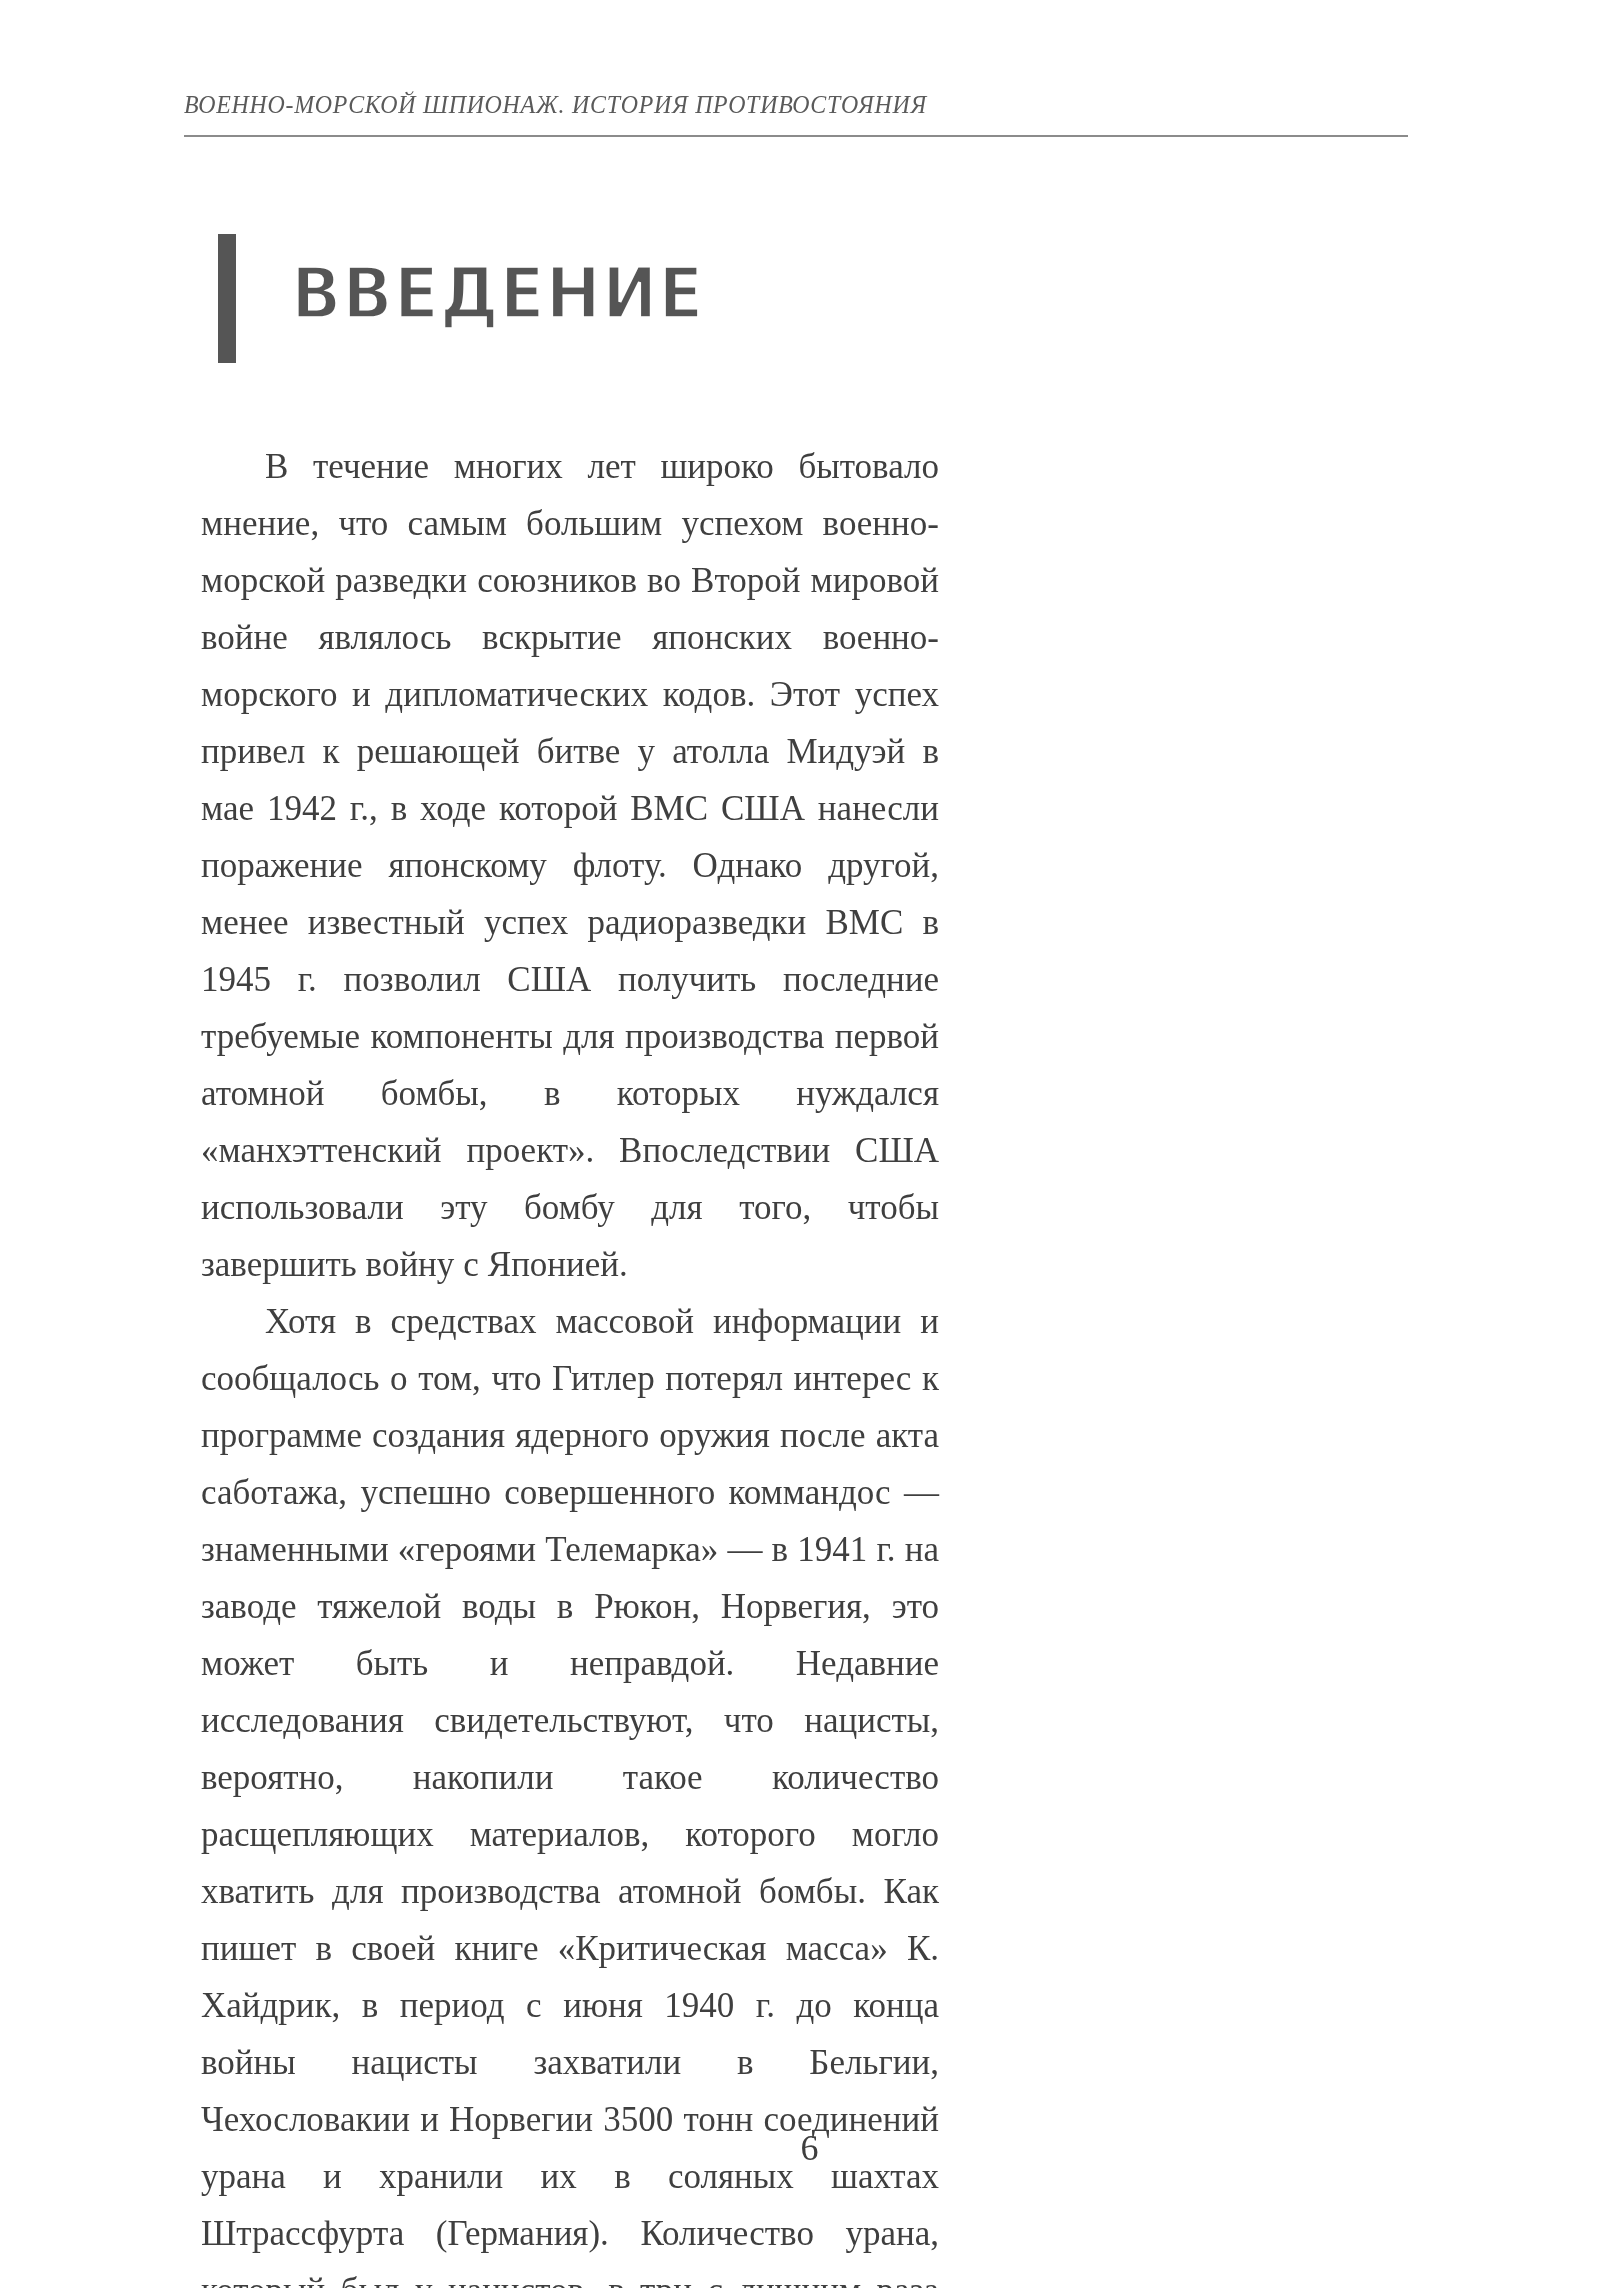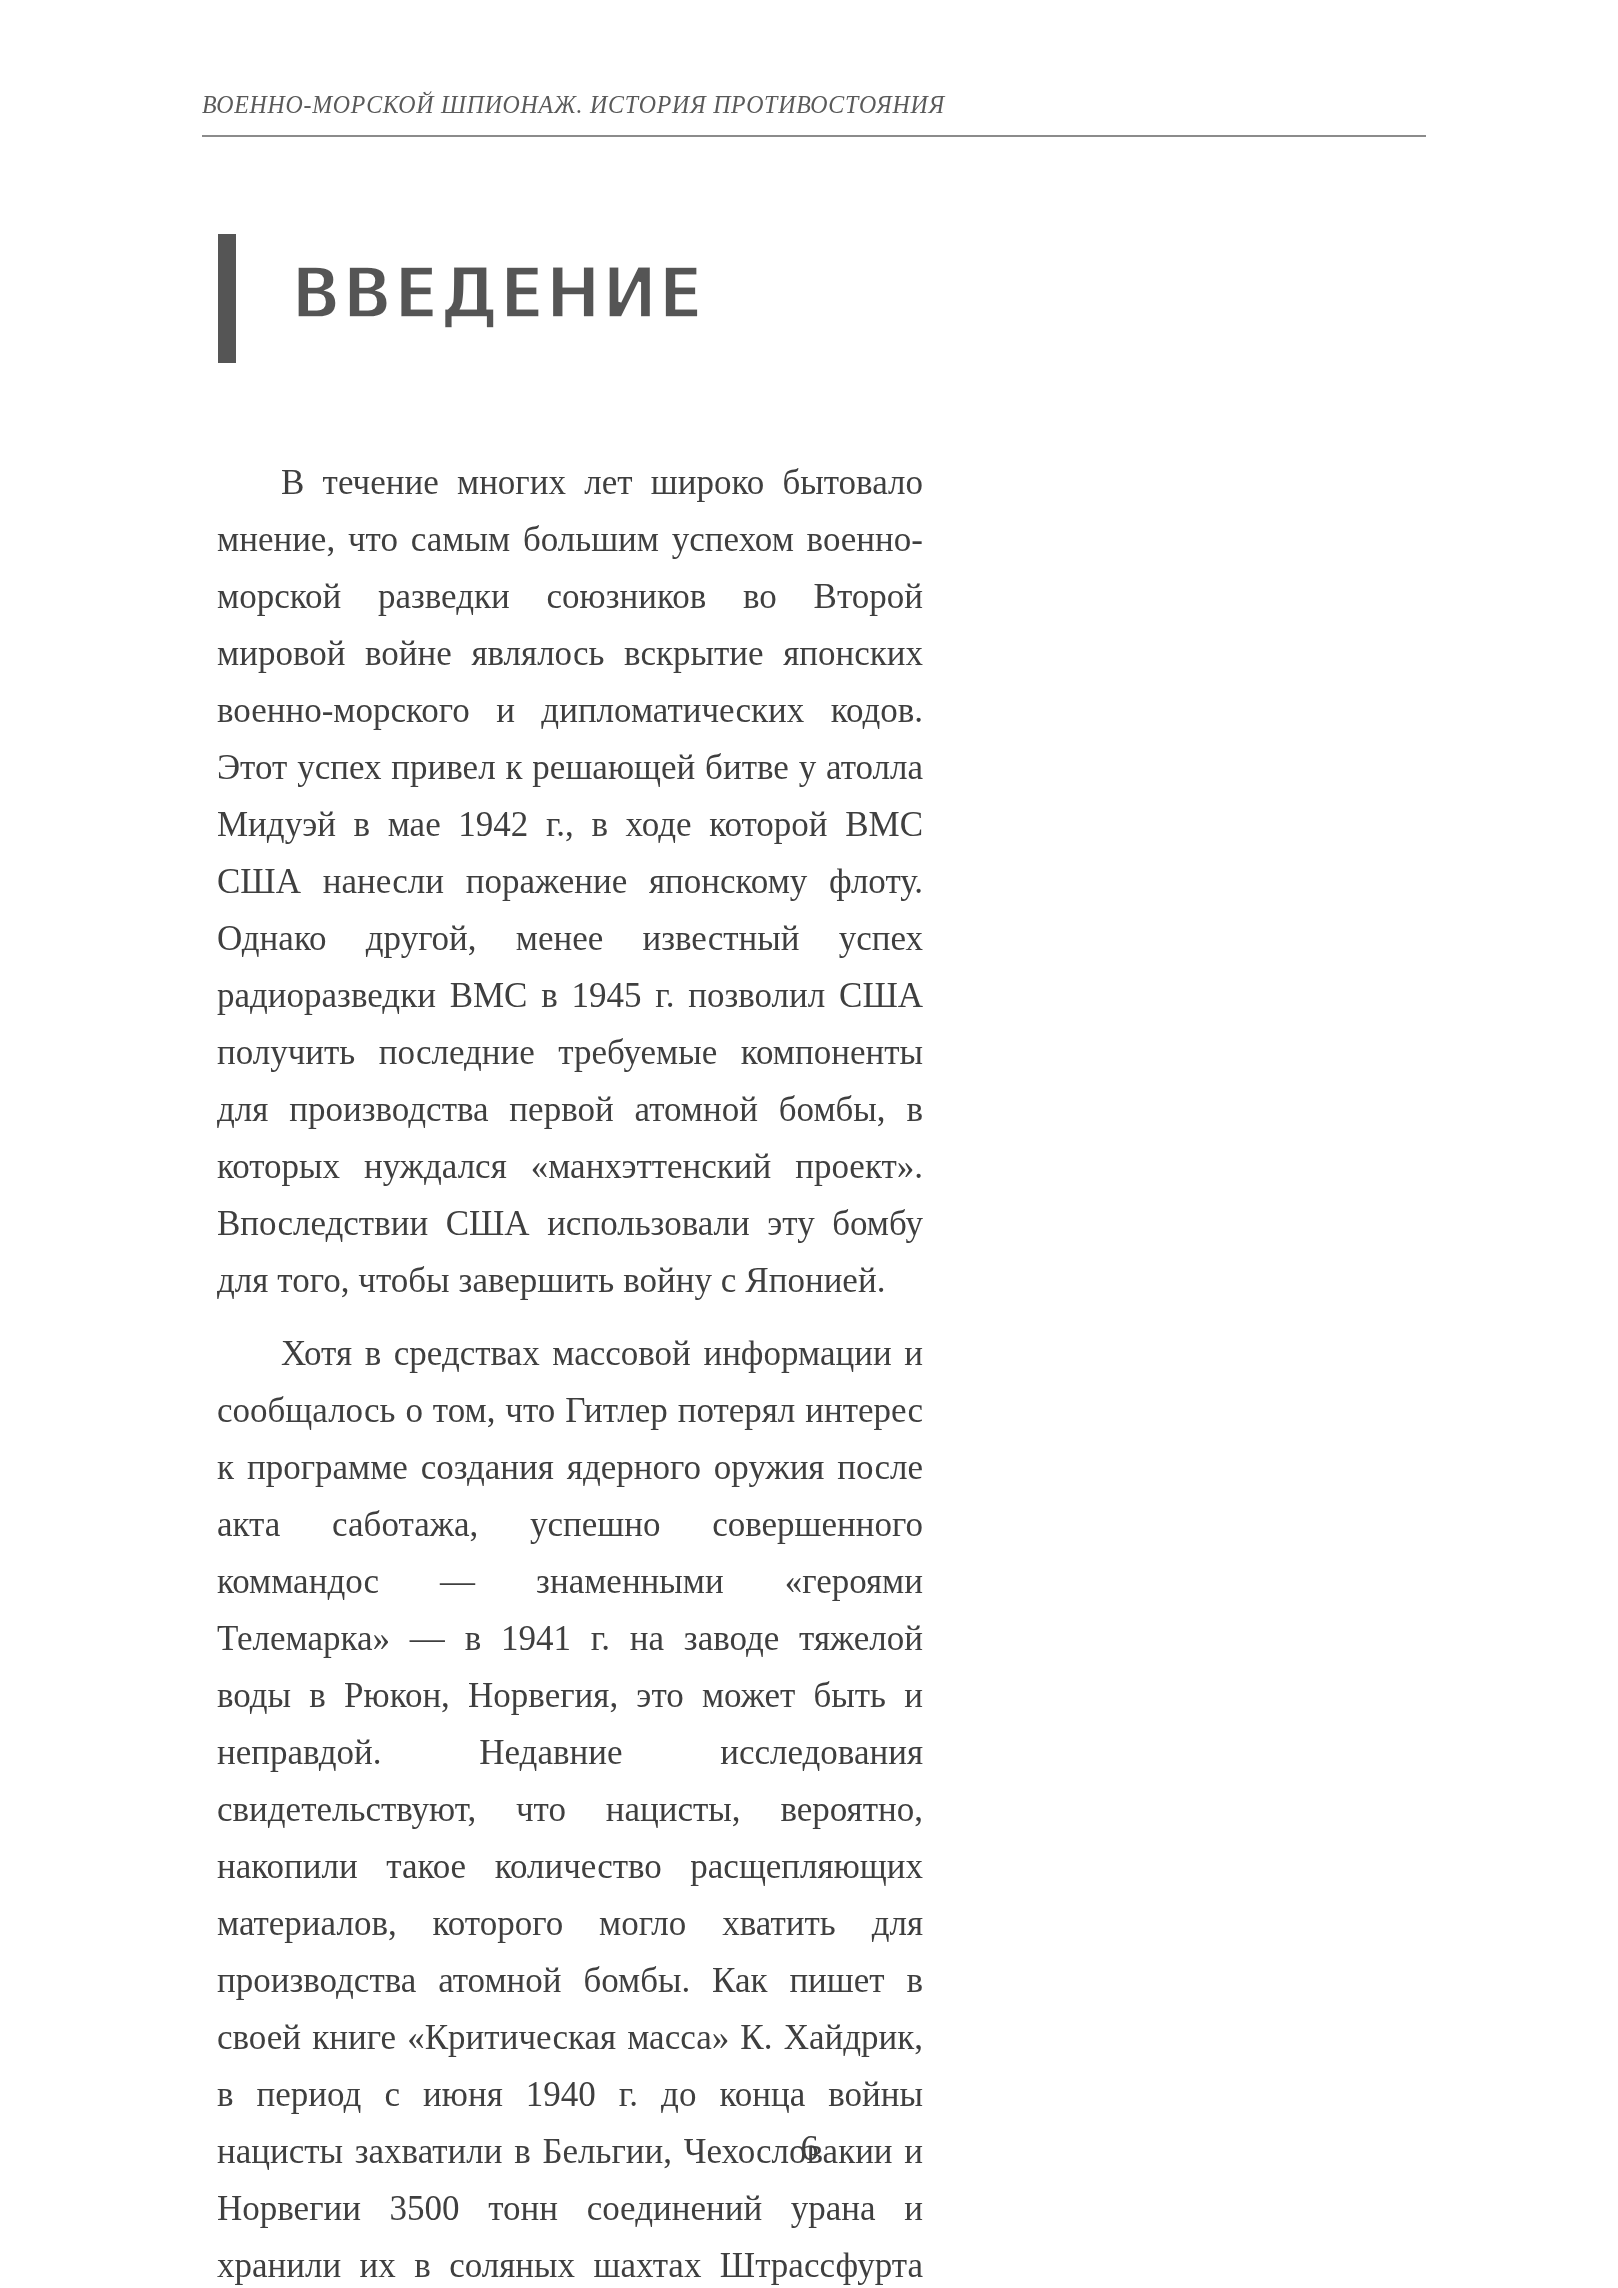--- a/index.html
+++ b/index.html
@@ -14,21 +14,21 @@
     width: 1619px;
     height: 2288px;
     background: #ffffff;
     overflow: hidden;
     box-sizing: border-box;
   }
 
   
   .running-head {
     position: absolute;
-    left: 202px;
+    left: 184px;
     top: 92px;
     width: 1224px;
     height: 53px;
   }
 
   .running-head-text {
     font-family: "Liberation Serif", "DejaVu Serif", serif;
     font-style: italic;
     font-weight: 400;
     font-size: 25.4px;
@@ -113,21 +113,21 @@
 
   .para {
     font-family: "Liberation Serif", "DejaVu Serif", serif;
     font-weight: 400;
     font-size: 35px;
     line-height: 57px;
     color: #3f3f3f;
     text-align: justify;
     text-justify: inter-word;
     text-indent: 64px;
-    margin: 16px;
+    margin: 0;
     hyphens: manual;
     -webkit-hyphens: manual;
     word-spacing: 0.2px;
   }
 
   .para + .para {
     margin-top: 0;
   }
 
   

